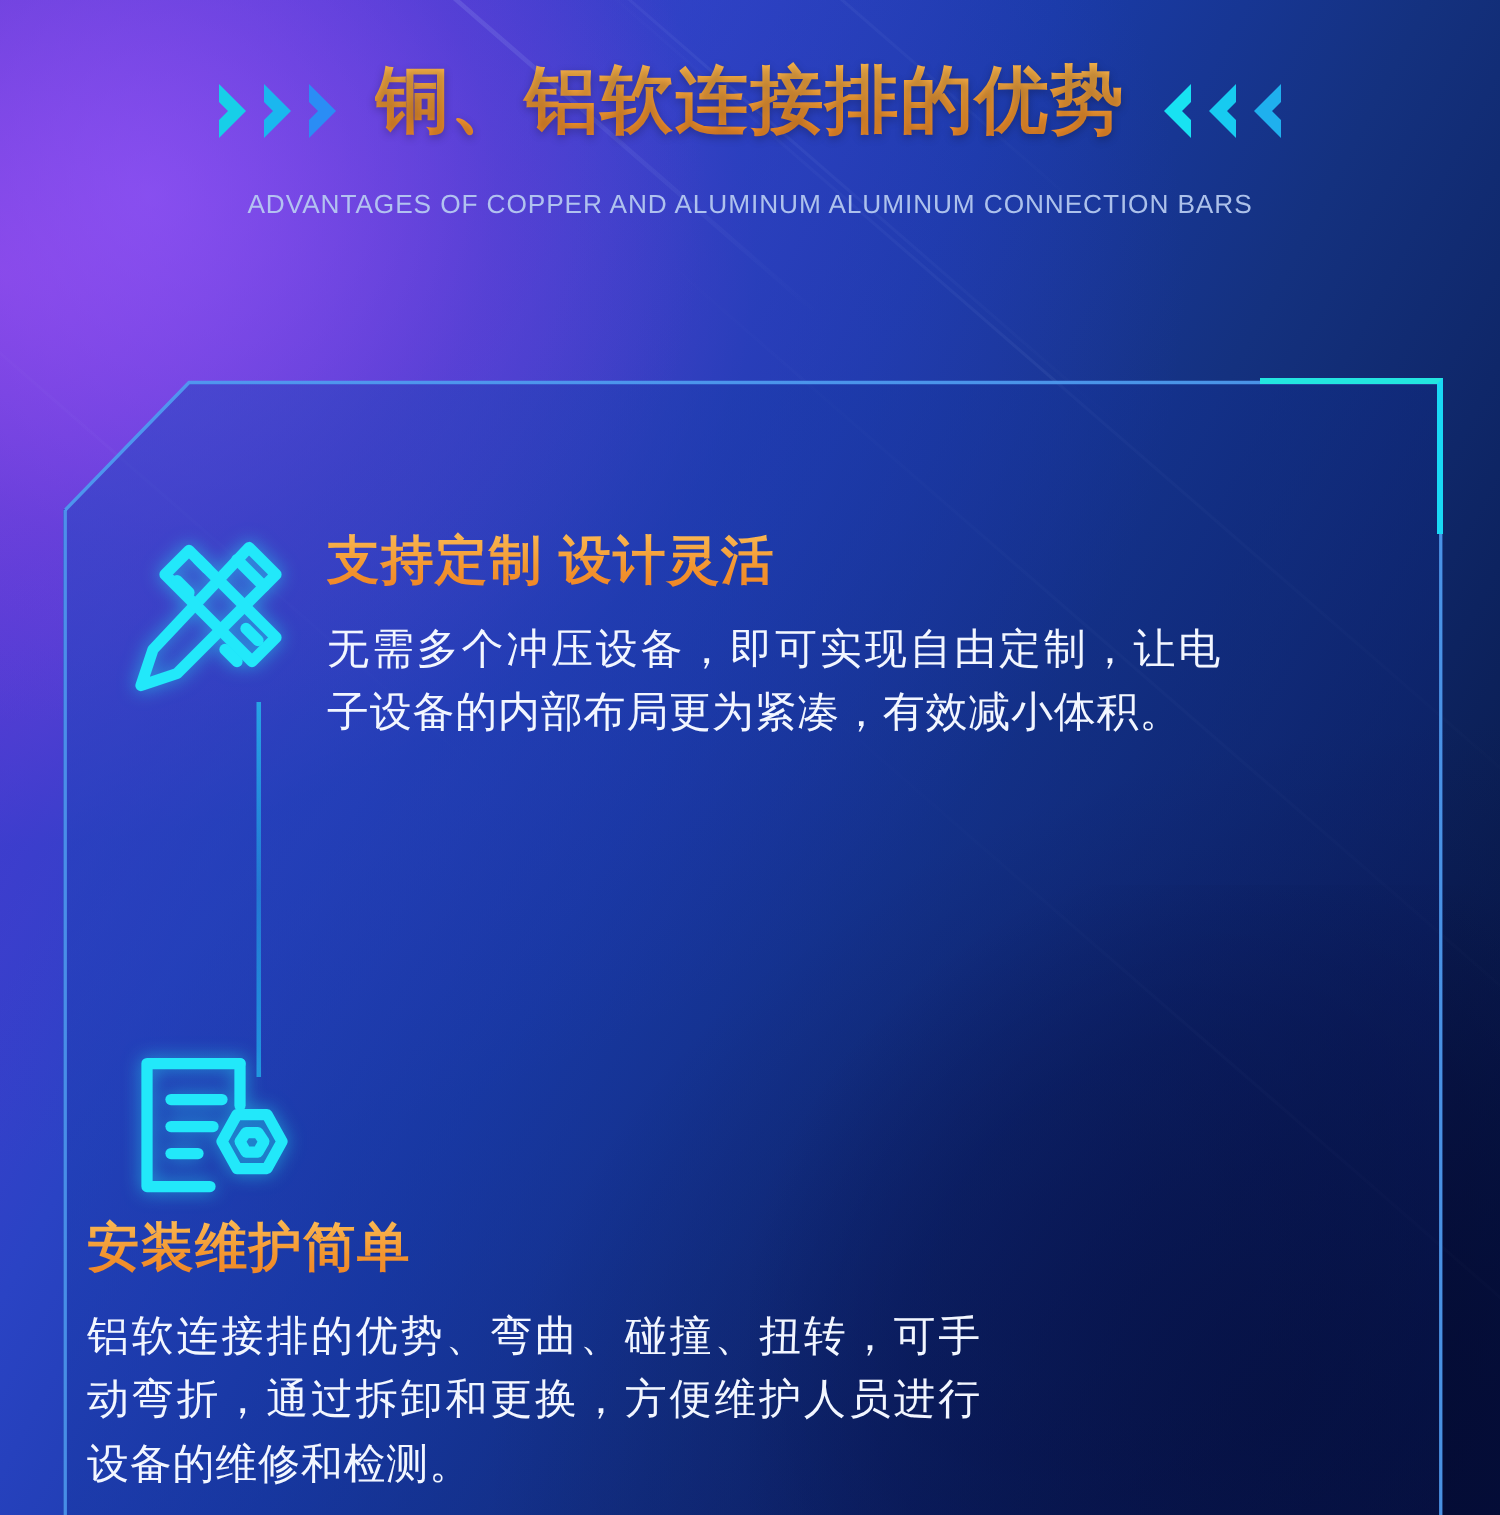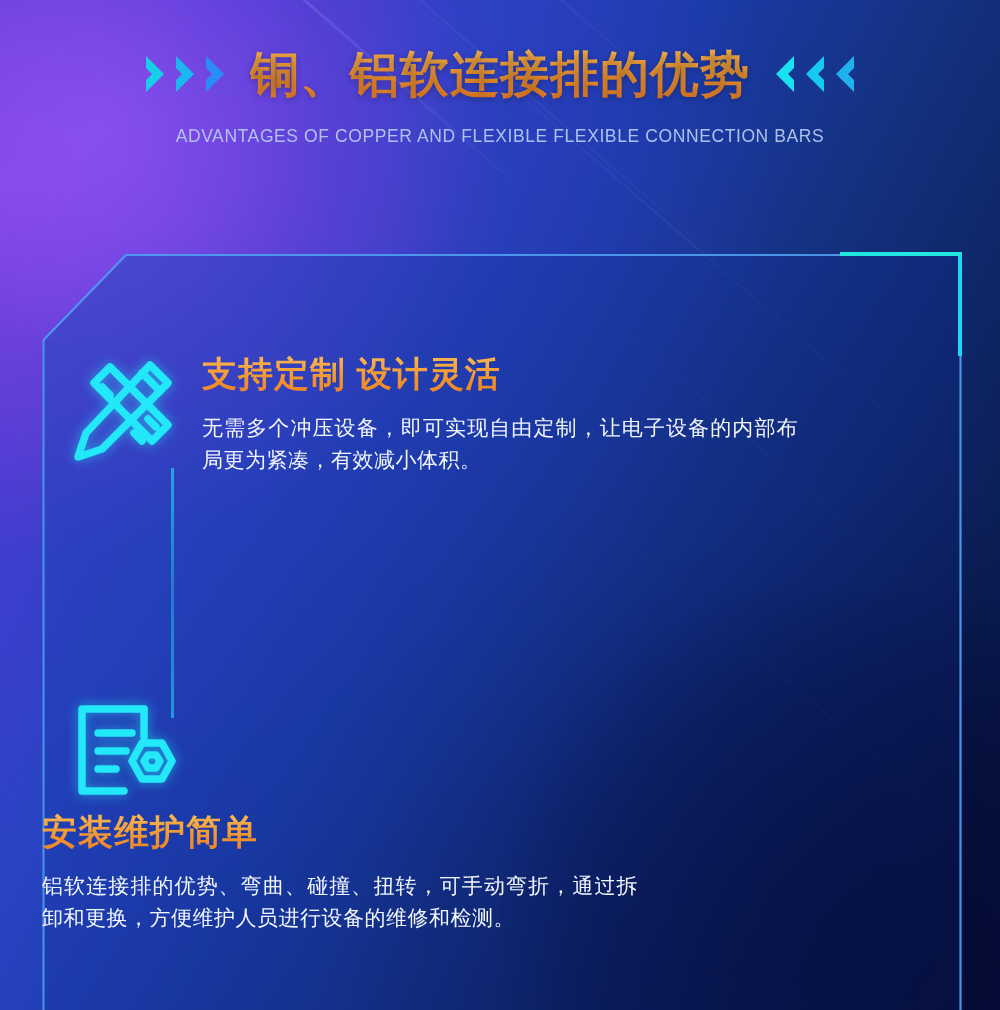--- a/index.html
+++ b/index.html
@@ -32,21 +32,21 @@
   .s7 { left:420px;  top:690px;  width:760px; height:2px;  transform:rotate(41deg); opacity:.10; }
   .glow-tl { position:absolute; left:-280px; top:-220px; width:760px; height:700px;
              background:radial-gradient(circle, rgba(150,90,255,0.55) 0%, rgba(110,70,230,0.22) 45%, rgba(0,0,0,0) 72%);
              pointer-events:none; }
   .glow-br { position:absolute; right:-200px; bottom:-260px; width:700px; height:680px;
              background:radial-gradient(circle, rgba(3,10,48,0.85) 0%, rgba(4,12,54,0.45) 50%, rgba(0,0,0,0) 75%);
              pointer-events:none; }
 
   
   #header { position:absolute; left:0; top:38px; width:1000px; text-align:center; }
-  .title-row { display:flex; align-items:center; justify-content:center; gap:22px; height:72px; }
+  .title-row { display:flex; justify-content:center; gap:22px; height:72px; }
   .chev-group { display:flex; align-items:center; gap:4px; }
   .chev { width:26px; height:42px; display:block; }
   h1.main-title {
     font-size:49px; font-weight:bold; letter-spacing:1px;
     color:#f5a03c;
     background:linear-gradient(180deg, #f9b84f 0%, #f4952f 55%, #ef7f25 100%);
     -webkit-background-clip:text; background-clip:text;
     -webkit-text-fill-color:transparent; color:transparent;
     white-space:nowrap; line-height:1.2;
     text-shadow:0 2px 6px rgba(0,0,0,0.25);
@@ -72,36 +72,36 @@
 
   
   .accent-corner {
     position:absolute; right:0px; top:0px; width:122px; height:104px;
     border-top:4px solid #23e6e0;
     border-right:4px solid #19d9f5;
     pointer-events:none;
   }
 
   
-  .feature { position:absolute; display:flex; }
+  .feature { position:absolute; display:flex;margin-left:16px; }
   .icon-col { width:160px; display:flex; justify-content:center; }
   .icon-box { width:118px; height:118px; display:flex; align-items:center; justify-content:center; }
   .icon-box svg { filter:drop-shadow(0 0 6px rgba(34,233,250,0.55)); }
   .text-col { width:620px; }
   h2.f-title {
     font-size:35px; font-weight:bold; letter-spacing:1px;
     color:#f3a03e;
     background:linear-gradient(180deg, #fbbd58 0%, #f2952f 60%, #ee8126 100%);
     -webkit-background-clip:text; background-clip:text;
     -webkit-text-fill-color:transparent; color:transparent;
     white-space:nowrap; line-height:1.25;
   }
   p.f-body {
     margin-top:16px;
-    font-size:21px; line-height:1.52; color:#f2f6ff;
+    font-size:28px; line-height:1.52; color:#f2f6ff;
     letter-spacing:.5px; text-align:justify; width:596px;
     font-weight:normal;
   }
 
   #feature-1 { left:42px;  top:352px; }
   #feature-2 { left:42px;  top:692px;flex-direction:column; }
 
   
   #icon-connector {
     position:absolute; left:171px; top:468px; width:3px; height:250px;
@@ -147,21 +147,21 @@
         </svg>
         <svg class="chev" viewBox="0 0 26 42" xmlns="http://www.w3.org/2000/svg" aria-hidden="true">
           <path d="M22 3 L4 21 L22 39 L22 27 L16 21 L22 15 Z" fill="#17cbf0"></path>
         </svg>
         <svg class="chev" viewBox="0 0 26 42" xmlns="http://www.w3.org/2000/svg" aria-hidden="true">
           <path d="M22 3 L4 21 L22 39 L22 27 L16 21 L22 15 Z" fill="#1fb0ee"></path>
         </svg>
       </span>
 
     </div>
-    <div class="subtitle">ADVANTAGES OF COPPER AND FLEXIBLE FLEXIBLE CONNECTION BARS</div>
+    <div class="subtitle">ADVANTAGES OF COPPER AND ALUMINUM ALUMINUM CONNECTION BARS</div>
   </div>
 
   <div id="panel">
     <div id="panel-shape"></div>
 
     <svg id="panel-border" viewBox="0 0 920 758" preserveAspectRatio="none" aria-hidden="true">
       <path d="M1.5 88 L84 3 L918.5 3 L918.5 758" fill="none" stroke="#4f9cf0" stroke-width="2.2" opacity="0.92"></path>
       <path d="M1.5 88 L1.5 758" fill="none" stroke="#4f9cf0" stroke-width="2.2" opacity="0.85"></path>
     </svg>
 

